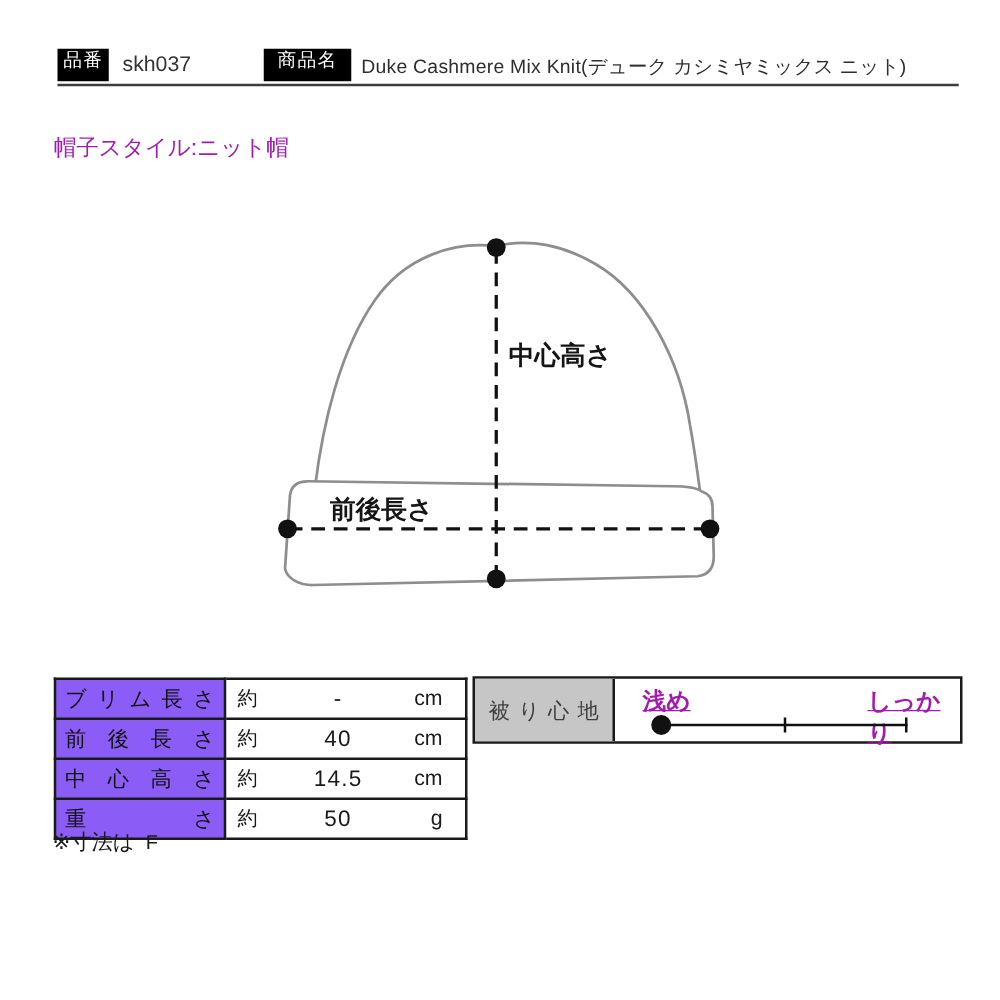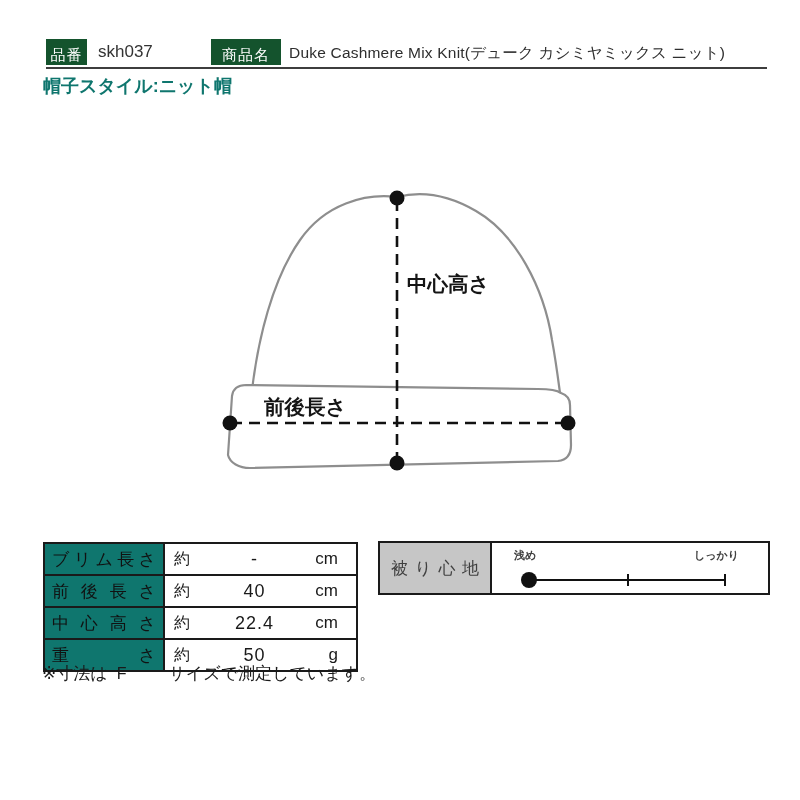--- a/index.html
+++ b/index.html
@@ -8,41 +8,41 @@
     font-family: "Liberation Sans", "DejaVu Sans", sans-serif;
     color: #1a1a1a;
     width: 800px; height: 800px;
     position: relative;
     overflow: hidden;
   }
   .abs { position: absolute; }
 
   
   .tag-box {
-    background: #14532d; color: #ffffff;
-    height: 26px; display: flex; align-items: flex-end; justify-content: center;
+    background: #000000; color: #ffffff;
+    height: 26px; display: flex; align-items: flex-start; justify-content: center;
     font-size: 15px; letter-spacing: 1px;
   }
   #tag-item-number { left: 46px; top: 39px; width: 41px; }
   #item-number-value { left: 98px; top: 42px; font-size: 17px; color: #333333; }
   #tag-product-name { left: 211px; top: 39px; width: 70px; }
   #product-name-value { left: 289px; top: 43px; font-size: 15.5px; color: #2e2e2e; letter-spacing: .2px; }
   #header-underline { left: 46px; top: 67px; width: 721px; height: 2px; background: #3d3d3d; }
 
   
-  #style-line { left: 43px; top: 74px; font-size: 18px; font-weight: 700; color: #0f766e; }
+  #style-line { left: 43px; top: 106px; font-size: 18px; font-weight: 400; color: #a21caf; }
 
   
   #hat-diagram { left: 150px; top: 170px; }
   #hat-diagram text { font-family: "Liberation Sans", "DejaVu Sans", sans-serif; font-weight: 700; fill: #151515; }
 
   
   #spec-table { left: 43px; top: 542px; border-collapse: collapse; table-layout: fixed; }
   #spec-table td { border: 2px solid #1a1a1a; height: 32px; padding: 0; }
-  td.spec-label { width: 120px; background: #0f766e; }
+  td.spec-label { width: 136px; background: #8b5cf6; }
   td.spec-label .jtext {
     display: block; padding: 0 7px; font-size: 17px; color: #111111;
     text-align: justify; text-align-last: justify; -moz-text-align-last: justify;
   }
   td.spec-values { width: 193px; background: #ffffff; }
   .value-flex { display: flex; align-items: center; width: 100%; }
   .approx { padding-left: 9px; font-size: 16px; width: 34px; }
   .val { flex: 1; text-align: center; font-size: 18px; letter-spacing: 1px; }
   .unit { width: 46px; text-align: right; padding-right: 18px; font-size: 17px; }
 
@@ -53,21 +53,21 @@
   }
   #fit-label-cell {
     width: 112px; background: #c6c6c6; border-right: 2px solid #1a1a1a;
     display: flex; align-items: center;
   }
   #fit-label-cell .jtext {
     display: block; width: 100%; padding: 0 11px; font-size: 17px; color: #404040;
     text-align: justify; text-align-last: justify; -moz-text-align-last: justify;
   }
   #fit-scale { position: relative; flex: 1; }
-  .fit-end-label { position: absolute; top: 5px; font-size: 11px; color: #404040; font-weight: 600; }
+  .fit-end-label { position: absolute; top: 5px; font-size: 19px; color: #a21caf; font-weight: 600; text-decoration: underline; }
   #fit-label-left { left: 22px; }
   #fit-label-right { left: 202px; }
   #fit-line { position: absolute; left: 38px; top: 36px; width: 196px; height: 2px; background: #111111; }
   .fit-tick { position: absolute; top: 31px; width: 2px; height: 12px; background: #111111; }
   #fit-tick-mid { left: 135px; }
   #fit-tick-end { left: 232px; }
   #fit-dot {
     position: absolute; left: 29px; top: 29px; width: 16px; height: 16px;
     border-radius: 50%; background: #111111;
   }
@@ -153,21 +153,21 @@
         </div>
       </td>
     </tr>
     <tr>
       <td class="spec-label">
           <span class="jtext">中心高さ</span>
         </td>
       <td class="spec-values">
         <div class="value-flex">
           <span class="approx">約</span>
-          <span class="val">22.4</span>
+          <span class="val">14.5</span>
           <span class="unit">cm</span>
         </div>
       </td>
     </tr>
     <tr>
       <td class="spec-label">
           <span class="jtext">重さ</span>
         </td>
       <td class="spec-values">
         <div class="value-flex">
@@ -190,14 +190,13 @@
     <div id="fit-line"></div>
     <div class="fit-tick" id="fit-tick-mid"></div>
     <div class="fit-tick" id="fit-tick-end"></div>
     <div id="fit-dot"></div>
   </div>
 </div>
 
 <div class="abs" id="footnote">
   <span id="footnote-prefix">※寸法は</span>
   <span id="footnote-size">F</span>
-  <span id="footnote-suffix">サイズで測定しています。</span>
 </div>
 
 </body></html>

